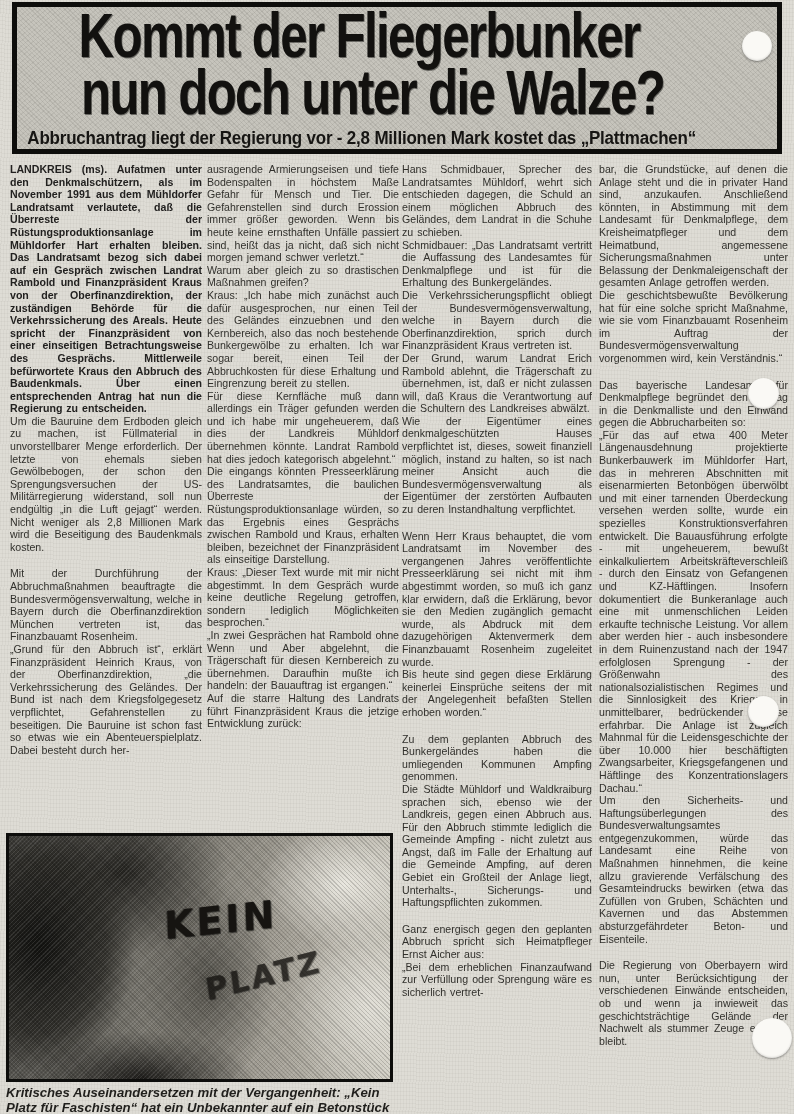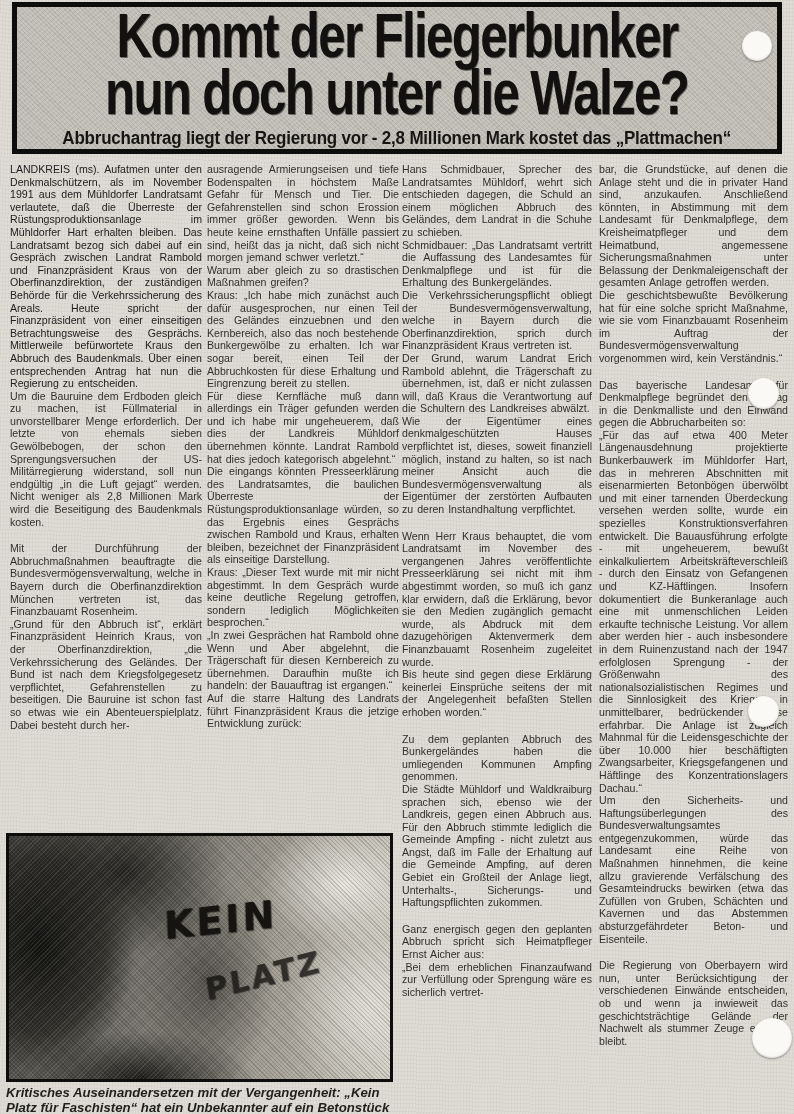--- a/index.html
+++ b/index.html
@@ -13,21 +13,21 @@
     color:#2e2d2a;
   }
   
   .headline-box{
     position:absolute;left:12px;top:2px;width:760px;height:142px;
     border:5px solid #0d0d0b;
     background:
       repeating-linear-gradient(45deg, rgba(60,58,52,.10) 0 1px, transparent 1px 3px),
       repeating-linear-gradient(-40deg, rgba(60,58,52,.08) 0 1px, transparent 1px 4px),
       #c6c4bc;
-    display:flex;flex-direction:column;align-items:center;justify-content:center;
+    display:flex;flex-direction:column;align-items:flex-start;justify-content:center;
     overflow:hidden;
   }
   .headline-line{
     font-weight:bold;font-size:60px;line-height:57px;letter-spacing:-2px;
     color:#12110f;white-space:nowrap;
     transform:scale(.82,1.04);transform-origin:50% 50%;
     text-shadow:1px 1px 0 rgba(20,20,18,.5);
   }
   .subheadline{
     margin-top:7px;font-weight:bold;font-size:17.5px;color:#161513;
@@ -36,21 +36,21 @@
   
   .article-column{
     position:absolute;top:163px;width:192px;overflow:hidden;
     font-size:10.6px;line-height:12.6px;text-align:justify;color:#31302c;
   }
   .col-1{left:10px;height:666px;}
   .col-2{left:207px;height:666px;}
   .col-3{left:402px;width:190px;height:951px;}
   .col-4{left:599px;width:189px;height:951px;}
   .para{margin:0;word-spacing:1px;}
-  .para.bold{font-weight:normal;color:#222120;}
+  .para.bold{font-weight:bold;color:#222120;}
   .para.gap{margin-top:14px;}
   
   .photo{
     position:absolute;left:6px;top:833px;width:381px;height:243px;
     border:3px solid #0d0d0b;overflow:hidden;
     background:
       radial-gradient(ellipse 120px 160px at 8% 45%, rgba(15,15,13,.95), rgba(35,34,30,.75) 55%, transparent 80%),
       radial-gradient(ellipse 150px 120px at 30% 15%, rgba(25,24,21,.85), transparent 70%),
       radial-gradient(ellipse 90px 140px at 52% 60%, rgba(70,68,62,.8), transparent 75%),
       radial-gradient(ellipse 120px 90px at 88% 20%, rgba(235,233,225,.95), transparent 70%),
@@ -95,21 +95,21 @@
   <div class="subheadline">Abbruchantrag liegt der Regierung vor - 2,8 Millionen Mark kostet das „Plattmachen“</div>
 </div>
 
 <div class="article-column col-1">
     <p class="para bold">LANDKREIS (ms). Aufatmen unter den Denkmalschützern, als im November 1991 aus dem Mühldorfer Landratsamt verlautete, daß die Überreste der Rüstungsproduktionsanlage im Mühldorfer Hart erhalten bleiben. Das Landratsamt bezog sich dabei auf ein Gespräch zwischen Landrat Rambold und Finanzpräsident Kraus von der Oberfinanzdirektion, der zuständigen Behörde für die Verkehrssicherung des Areals. Heute spricht der Finanzpräsident von einer einseitigen Betrachtungsweise des Gesprächs. Mittlerweile befürwortete Kraus den Abbruch des Baudenkmals. Über einen entsprechenden Antrag hat nun die Regierung zu entscheiden.</p>
     <p class="para">Um die Bauruine dem Erdboden gleich zu machen, ist Füllmaterial in unvorstellbarer Menge erforderlich. Der letzte von ehemals sieben Gewölbebogen, der schon den Sprengungsversuchen der US-Militärregierung widerstand, soll nun endgültig „in die Luft gejagt“ werden. Nicht weniger als 2,8 Millionen Mark wird die Beseitigung des Baudenkmals kosten.</p>
     <p class="para gap">Mit der Durchführung der Abbruchmaßnahmen beauftragte die Bundesvermögensverwaltung, welche in Bayern durch die Oberfinanzdirektion München vertreten ist, das Finanzbauamt Rosenheim.</p>
     <p class="para">„Grund für den Abbruch ist“, erklärt Finanzpräsident Heinrich Kraus, von der Oberfinanzdirektion, „die Verkehrssicherung des Geländes. Der Bund ist nach dem Kriegsfolgegesetz verpflichtet, Gefahrenstellen zu beseitigen. Die Bauruine ist schon fast so etwas wie ein Abenteuerspielplatz. Dabei besteht durch her-</p>
   </div>
 <div class="article-column col-2">
-    <p class="para">ausragende Armierungseisen und tiefe Bodenspalten in höchstem Maße Gefahr für Mensch und Tier. Die Gefahrenstellen sind schon Erossion immer größer geworden. Wenn bis heute keine ernsthaften Unfälle passiert sind, heißt das ja nicht, daß sich nicht morgen jemand schwer verletzt.“</p>
+    <p class="para">ausragende Armierungseisen und tiefe Bodenspalten in höchstem Maße Gefahr für Mensch und Tier. Die Gefahrenstellen sind durch Erossion immer größer geworden. Wenn bis heute keine ernsthaften Unfälle passiert sind, heißt das ja nicht, daß sich nicht morgen jemand schwer verletzt.“</p>
     <p class="para">Warum aber gleich zu so drastischen Maßnahmen greifen?</p>
     <p class="para">Kraus: „Ich habe mich zunächst auch dafür ausgesprochen, nur einen Teil des Geländes einzuebnen und den Kernbereich, also das noch bestehende Bunkergewölbe zu erhalten. Ich war sogar bereit, einen Teil der Abbruchkosten für diese Erhaltung und Eingrenzung bereit zu stellen.</p>
     <p class="para">Für diese Kernfläche muß dann allerdings ein Träger gefunden werden und ich habe mir ungeheuerem, daß dies der Landkreis Mühldorf übernehmen könnte. Landrat Rambold hat dies jedoch kategorisch abgelehnt.“</p>
     <p class="para">Die eingangs könnten Presseerklärung des Landratsamtes, die baulichen Überreste der Rüstungsproduktionsanlage würden, so das Ergebnis eines Gesprächs zwischen Rambold und Kraus, erhalten bleiben, bezeichnet der Finanzpräsident als einseitige Darstellung.</p>
     <p class="para">Kraus: „Dieser Text wurde mit mir nicht abgestimmt. In dem Gespräch wurde keine deutliche Regelung getroffen, sondern lediglich Möglichkeiten besprochen.“</p>
     <p class="para">„In zwei Gesprächen hat Rambold ohne Wenn und Aber abgelehnt, die Trägerschaft für diesen Kernbereich zu übernehmen. Daraufhin mußte ich handeln: der Bauauftrag ist ergangen.“</p>
     <p class="para">Auf die starre Haltung des Landrats führt Finanzpräsident Kraus die jetzige Entwicklung zurück:</p>
   </div>
 <div class="article-column col-3">
     <p class="para">Hans Schmidbauer, Sprecher des Landratsamtes Mühldorf, wehrt sich entschieden dagegen, die Schuld an einem möglichen Abbruch des Geländes, dem Landrat in die Schuhe zu schieben.</p>

